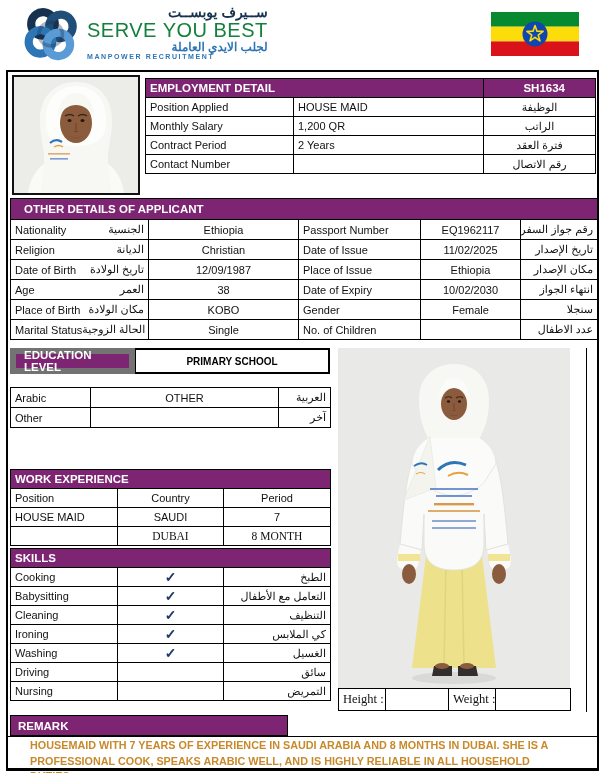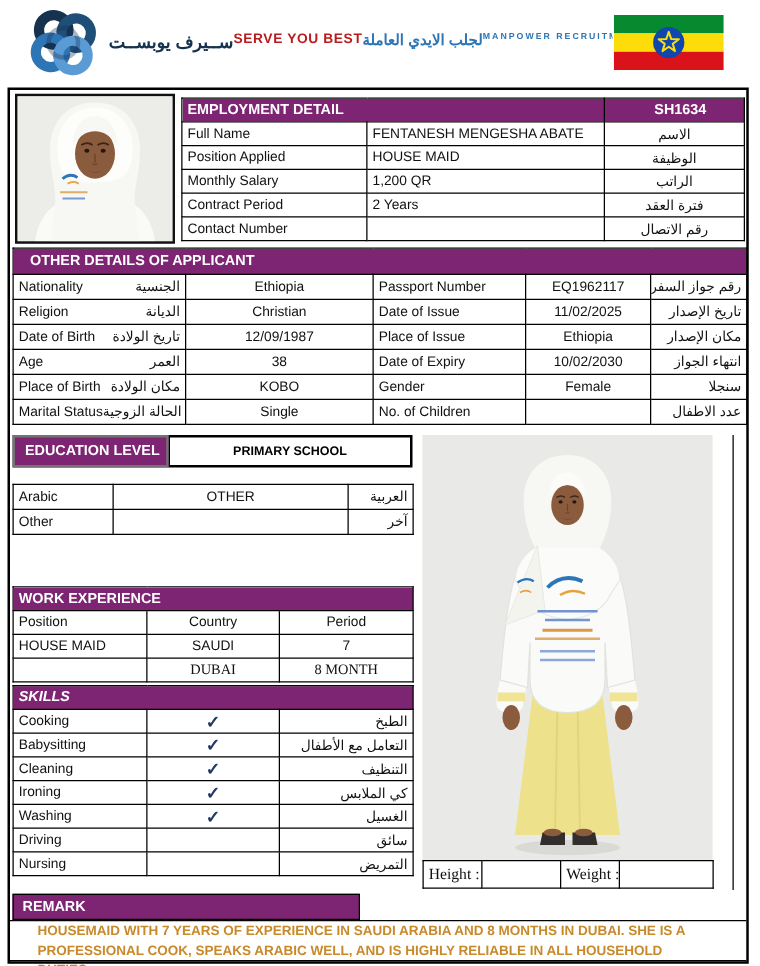--- a/index.html
+++ b/index.html
@@ -2,23 +2,23 @@
 <html><head>
 <meta charset="utf-8">
 <style>
   * { margin:0; padding:0; box-sizing:border-box; }
   body { background:#fff; font-family:"Liberation Sans", sans-serif; }
   .page { position:relative; width:608px; height:773px; background:#fff; overflow:hidden; }
 
   
   .top-bar { position:absolute; top:0; left:0; width:608px; height:70px; background:#fff; }
   .logo { position:absolute; left:18px; top:4px; display:flex; align-items:center; gap:7px; }
-  .logo-text { display:flex; flex-direction:row; line-height:1.05; }
+  .logo-text { display:flex; flex-direction:column; line-height:1.05; }
   .logo-ar-title { color:#17324F; font-weight:bold; font-size:14px; }
-  .logo-en-title { color:#b91c1c; font-weight:bold; font-size:11px; letter-spacing:0.5px; }
+  .logo-en-title { color:#15803d; font-weight:normal; font-size:20px; letter-spacing:0.5px; }
   .logo-ar-sub   { color:#2E75B6; font-weight:bold; font-size:12px; }
   .logo-en-sub   { color:#2E75B6; font-weight:bold; font-size:7px; letter-spacing:1.6px; }
   .flag-wrap { position:absolute; right:28px; top:11px; width:90px; height:46px; background:#fff; padding:1px; }
 
   
   .frame { position:absolute; left:6px; top:70px; width:593px; height:701px; border:2px solid #000; background:#fff; }
   .frame > * { position:absolute; }
 
   
   .photo-box { left:4px; top:3px; width:128px; height:120px; border:2px solid #111; background:#ECECE9; }
@@ -39,33 +39,33 @@
   .emp-ref { text-align:right; padding-right:30px; }
 
   
   .other-table { left:2px; top:126px; width:587px; }
   .other-table .hd { height:21px;padding-left:13px; }
   .other-table td { height:20px; }
   .od-c1 { display:flex; justify-content:space-between; align-items:center; height:18px; }
 
   
   .edu-row { left:2px; top:276px; width:320px; height:26px; display:flex; }
-  .edu-title { width:125px; height:26px; background:#7D2573; color:#fff; font-weight:bold; font-size:11.5px; display:flex; align-items:center; padding-left:8px; border:2px solid #737373; }
+  .edu-title { width:125px; height:26px; background:#7D2573; color:#fff; font-weight:bold; font-size:11.5px; display:flex; align-items:center; padding-left:8px; border:6px solid #737373; }
   .edu-value { width:195px; height:26px; border:2px solid #000; border-left:1px solid #000; display:flex; align-items:center; justify-content:center; font-weight:bold; font-size:10px; }
 
   .lang-table { left:2px; top:315px; width:320px; }
   .lang-table .hd { height:19px; }
   .lang-table td { height:20px; }
 
   .work-table { left:2px; top:397px; width:320px; }
   .work-table .hd { height:19px; }
   .work-table td { height:19px; }
 
   .skills-table { left:2px; top:476px; width:320px; }
-  .skills-table .hd { height:19px;font-style:italic; }
+  .skills-table .hd { height:19px; }
   .skills-table td { height:19px; }
   .check { color:#1F3864; font-weight:bold; font-size:14px; text-align:center; }
 
   
   .body-photo { left:330px; top:276px; width:232px; height:340px; background:#E9E9E7; }
   .body-photo svg { display:block; width:100%; height:100%; }
   .hw-table { left:330px; top:616px; width:232px; }
   .hw-table td { height:22px; font-family:"Liberation Serif", serif; font-size:12.5px; }
   .col-divider { left:578px; top:276px; width:0; height:364px; border-right:1px solid #000; }
 
@@ -133,25 +133,20 @@
     <table class="emp-table">
       <colgroup>
           <col style="width:148px">
           <col style="width:190px">
           <col style="width:112px">
         </colgroup>
       <tbody>
           <tr>
         <td class="hd" colspan="2">EMPLOYMENT DETAIL</td>
         <td class="hd emp-ref">SH1634</td>
-      </tr>
-      <tr>
-        <td>Full Name</td>
-        <td>FENTANESH MENGESHA ABATE</td>
-        <td class="center" dir="rtl">الاسم</td>
       </tr>
       <tr>
         <td>Position Applied</td>
         <td>HOUSE MAID</td>
         <td class="center" dir="rtl">الوظيفة</td>
       </tr>
       <tr>
         <td>Monthly Salary</td>
         <td>1,200  QR</td>
         <td class="center" dir="rtl">الراتب</td>

